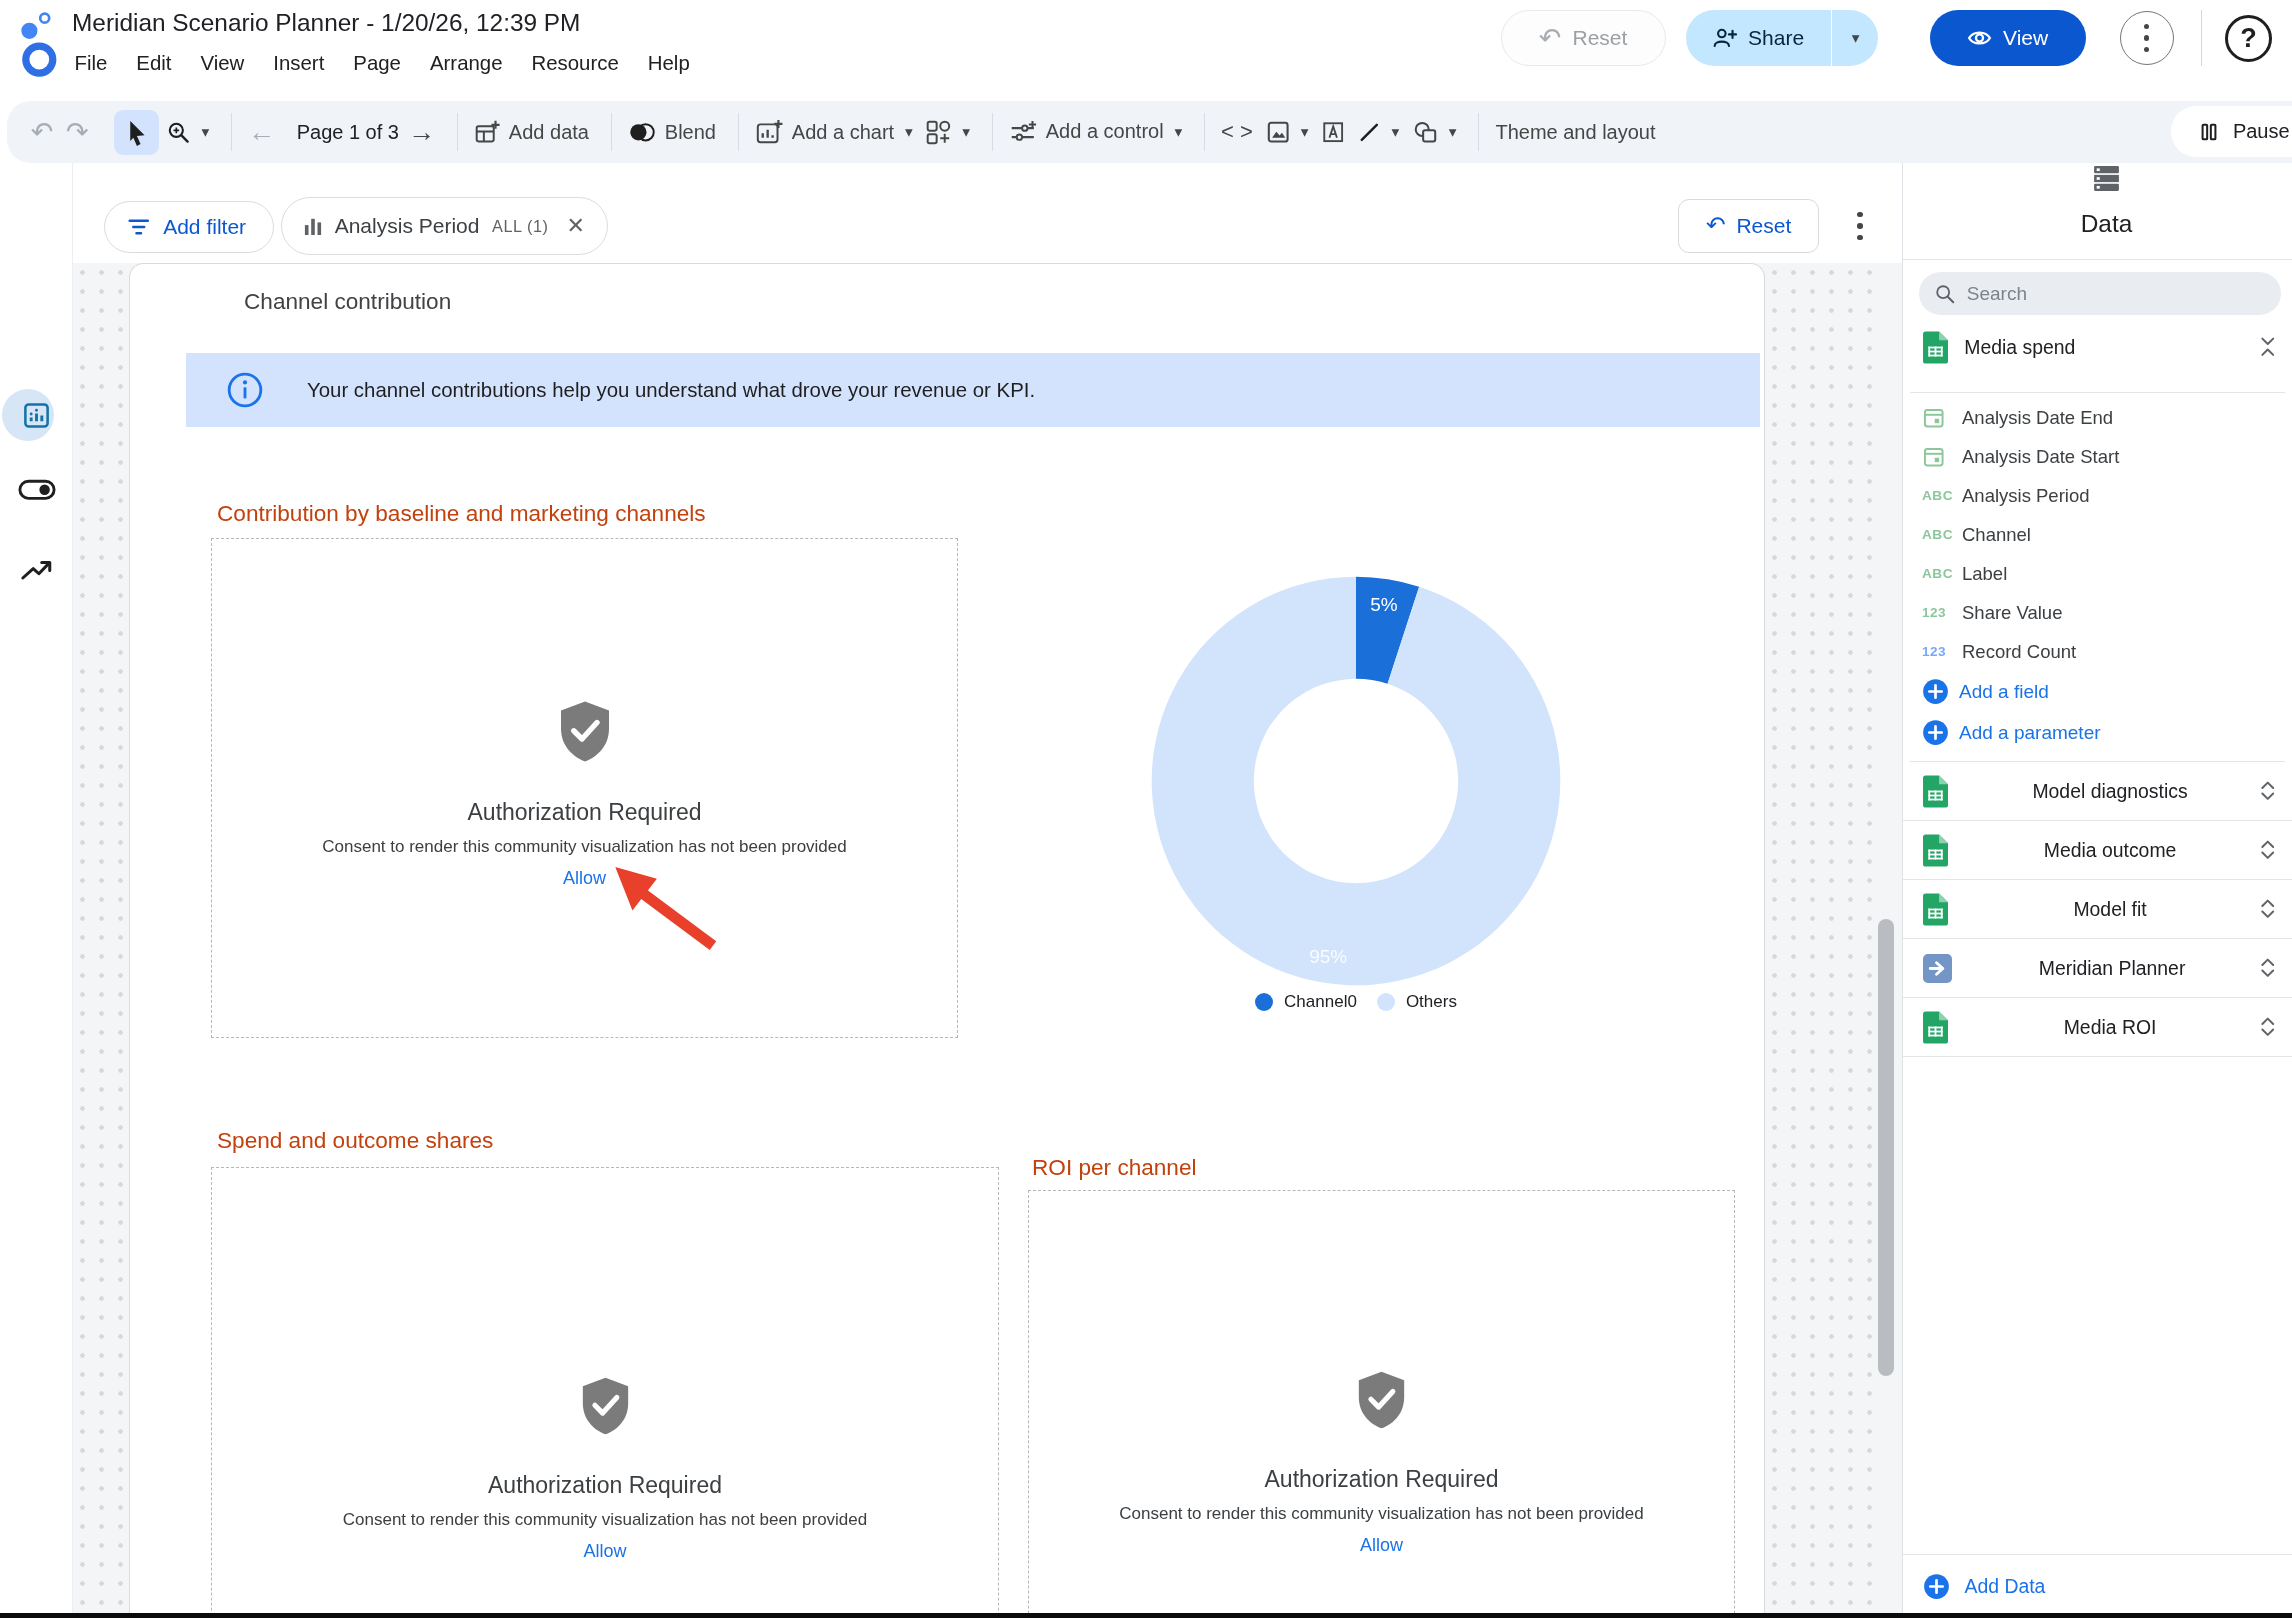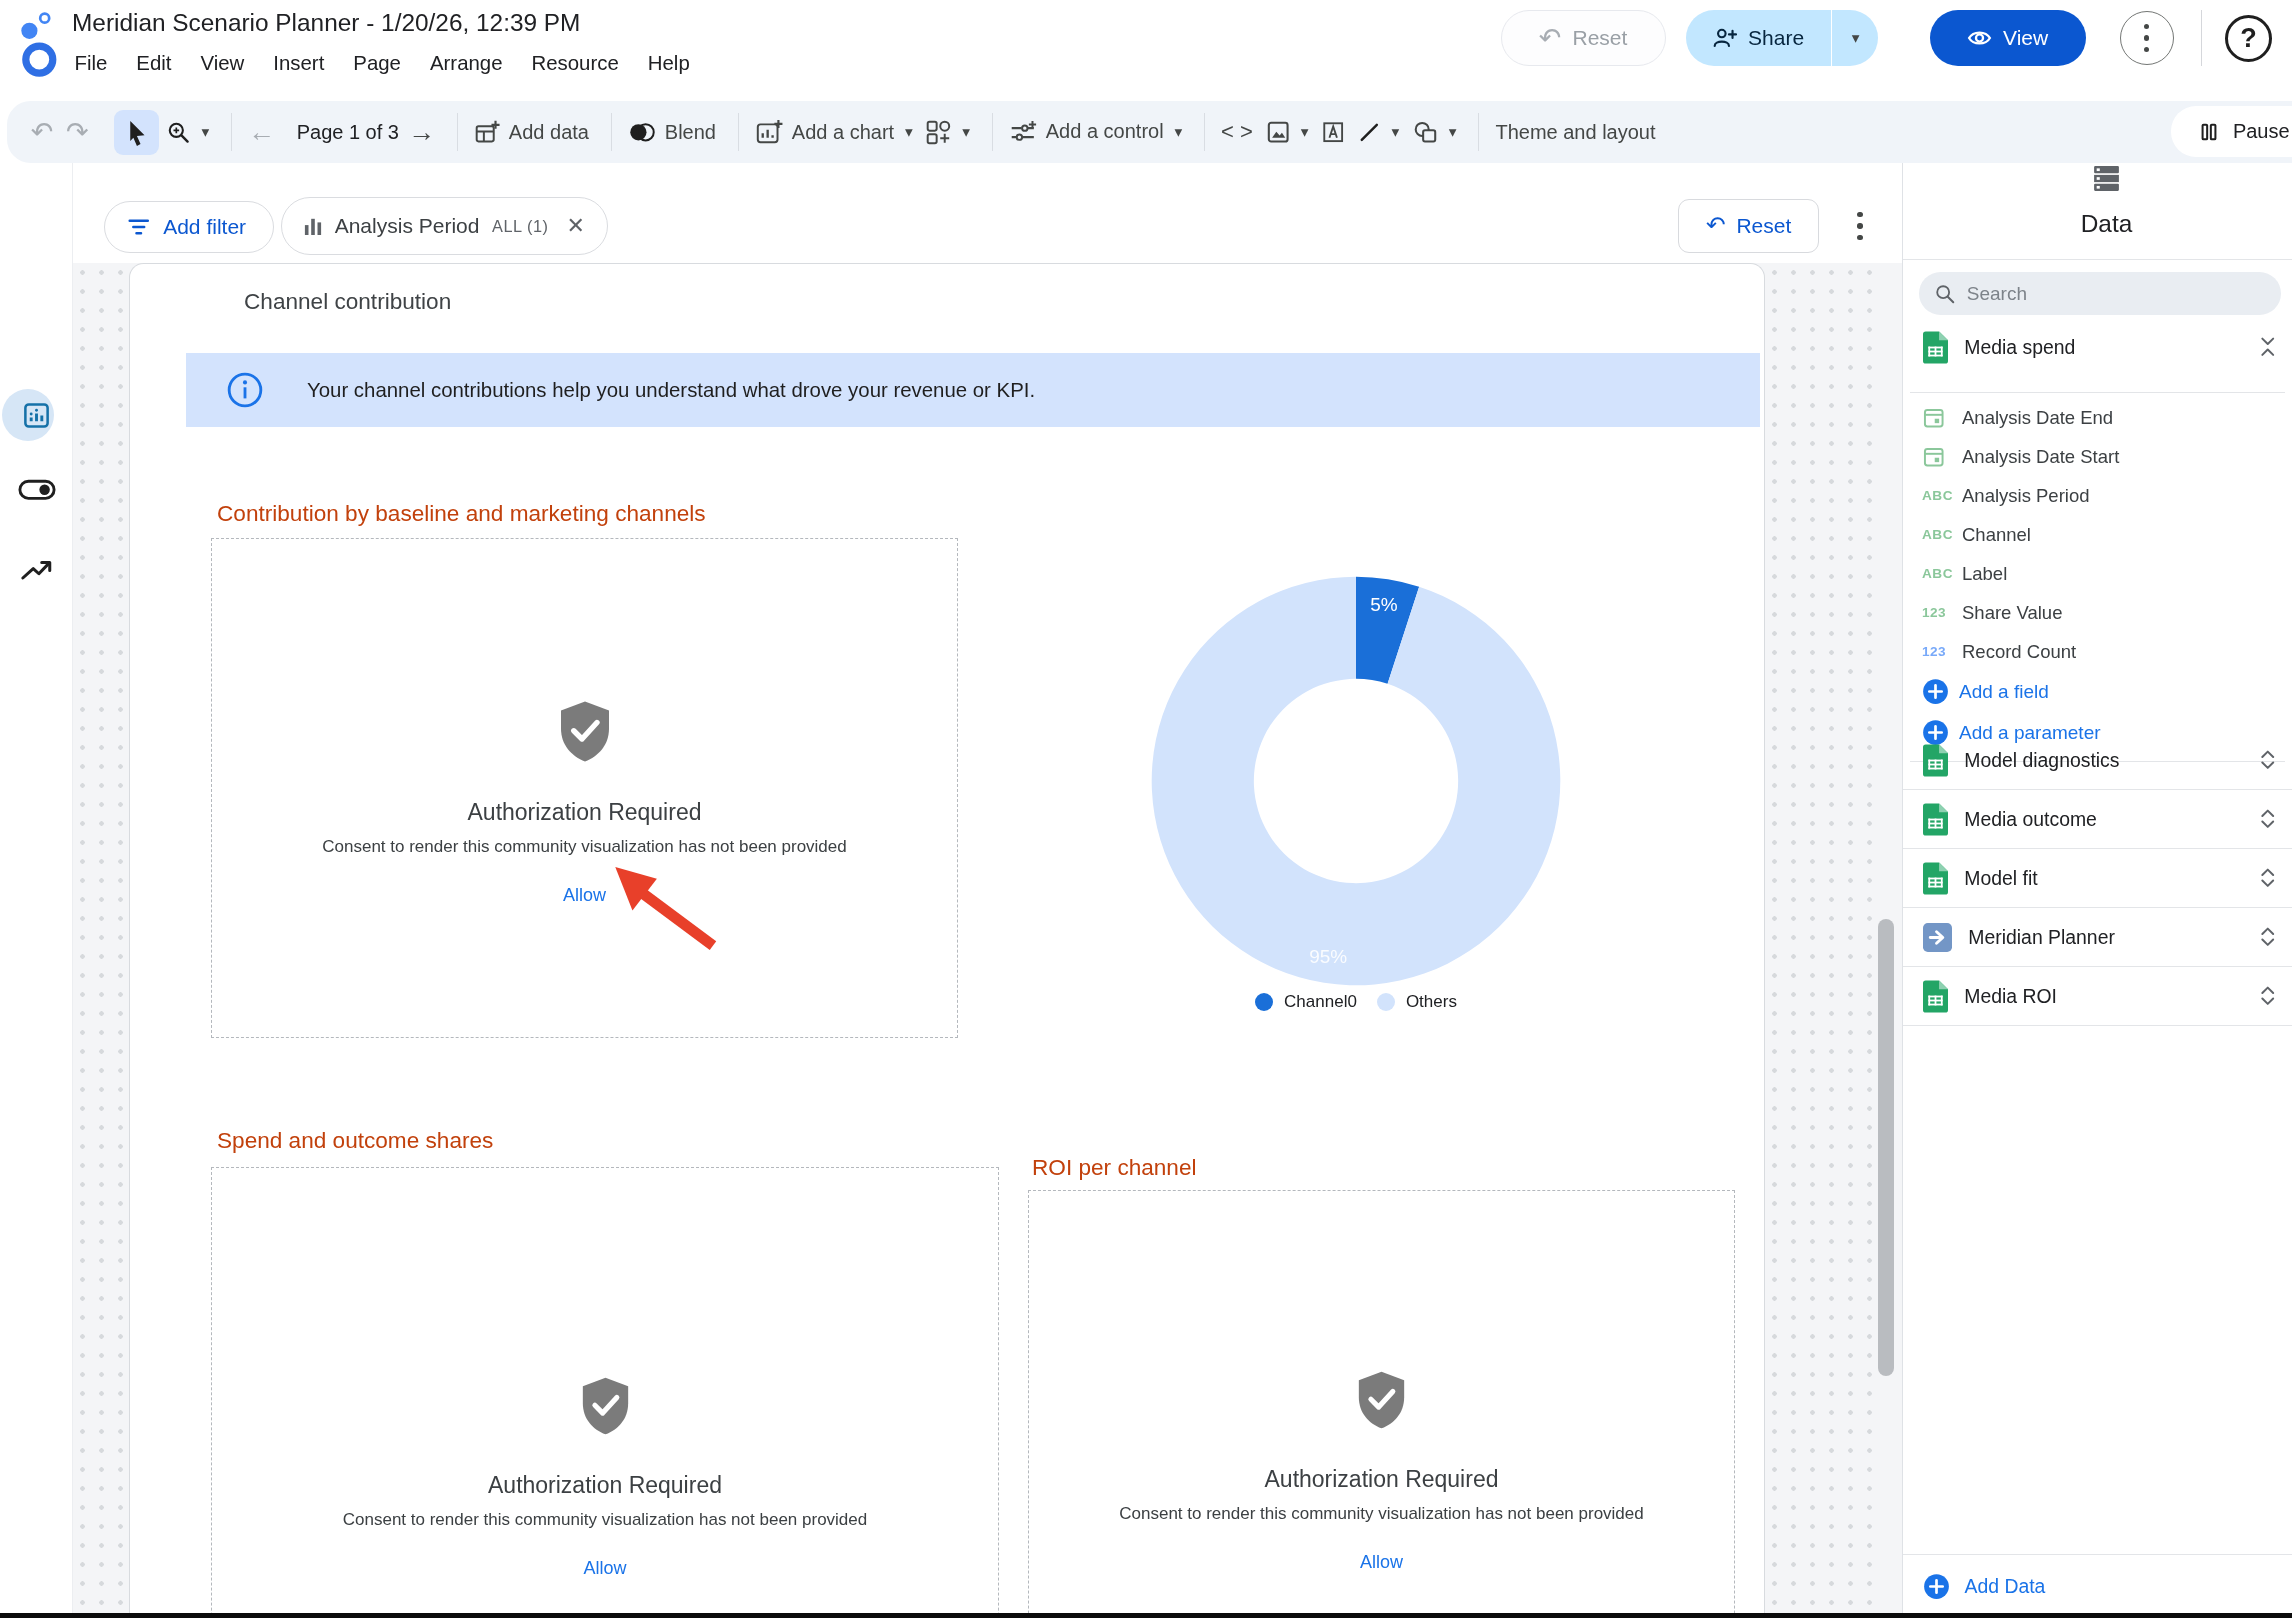--- a/index.html
+++ b/index.html
@@ -58,21 +58,21 @@
   .dots { position:absolute; top:0; height:1356px; background-image:radial-gradient(circle,#c6cacd 2px,transparent 2.5px); background-size:19px 19px; opacity:.65; }
   #report-page { position:absolute; left:56px; top:0; width:1636px; height:1356px; background:#fff; border:0.9px solid #d8dbdf; border-bottom:none; border-radius:14.5px 14.5px 0 0; overflow:hidden; }
   #card-title { position:absolute; left:114px; top:25px; font-size:22.6px; color:#3f4346; }
   #info-banner { position:absolute; left:56px; top:89px; width:1574px; height:74px; background:#d3e3fd; display:flex; align-items:center; padding-left:40px; gap:43px; }
   #banner-text { font-size:20.4px; color:#1f1f1f; }
   .section-title { position:absolute; font-size:22.6px; color:#c2410c;text-align:right; }
   .dashed-box { position:absolute; border:1.8px dashed #b4b8bd; background:#fff; }
   .auth-block { position:absolute; left:0; width:100%; display:flex; flex-direction:column; align-items:center; }
   .auth-title { margin-top:36px; font-size:23px; color:#3c4043; }
   .auth-msg { margin-top:11px; font-size:17px; color:#3c4043; }
-  .allow-link { margin-top:28px; font-size:18px; color:#1a73e8; cursor:pointer; }
+  .allow-link { margin-top:11px; font-size:18px; color:#1a73e8; cursor:pointer; }
   #donut-wrap { position:absolute; left:1000px; top:291px; width:452px; height:452px; }
   #donut-legend { position:absolute; left:1000px; top:728px; width:452px; display:flex; justify-content:center; gap:20px; align-items:center; }
   .legend-item { display:flex; align-items:center; gap:11px; font-size:17px; color:#202124; }
   .legend-dot { width:18px; height:18px; border-radius:50%; }
   #red-arrow { position:absolute; left:467px; top:593px; width:127px; height:95px; }
   #canvas-scrollbar { position:absolute; left:1805px; top:656px; width:16.3px; height:457px; background:#b9bcc0; border-radius:8.1px; }
 
   
   #data-panel { position:absolute; left:1902px; top:163px; width:390px; height:1456px; background:#fff; border-left:0.9px solid #dfe2e6; }
   #panel-header { position:absolute; left:0; top:0; width:100%; height:97px; display:flex; align-items:center; padding-left:18px; gap:16.3px; border-bottom:0.9px solid #e3e5e8;flex-direction:column; }
@@ -84,21 +84,21 @@
   #primary-source-name { font-size:19.4px; color:#202124; margin-left:16.3px; flex:1; }
   .hr { position:absolute; left:7.2px; width:375px; border-top:0.9px solid #e3e5e8; }
   #fields-list { position:absolute; left:0; top:235px; width:100%; }
   .field-row { height:39px; display:flex; align-items:center; padding-left:19px; }
   .field-icon { width:40px; display:flex; justify-content:flex-start; align-items:center; }
   .type-glyph { font-size:13.6px; font-weight:700; color:#8bc79b; letter-spacing:0.5px; }
   .type-glyph.blue { color:#78a9f9; }
   .field-label { font-size:18.5px; color:#3c4043; }
   .add-row { height:41px; display:flex; align-items:center; padding-left:19px; gap:10px; }
   .add-row .lbl { font-size:19px; color:#1a73e8; }
-  #sources-list { position:absolute; left:0; top:568px; width:100%; }
+  #sources-list { position:absolute; left:0; top:599px; width:100%;text-align:center; }
   .source-row { height:59px; display:flex; align-items:center; padding:0 12.7px 0 20px; border-bottom:0.9px solid #e3e5e8; }
   .source-name { font-size:19.4px; color:#202124; margin-left:16.3px; flex:1; }
   #panel-footer { position:absolute; left:0; top:1391px; width:100%; border-top:0.9px solid #e3e5e8; height:64px; display:flex; align-items:center; padding-left:20px; gap:14.5px; }
   #add-data-label { font-size:19.4px; color:#1a73e8; font-weight:500; }
 
   #bottom-strip { position:absolute; left:0; top:1613px; width:2292px; height:5.4px; background:#0b0b0b; }
 </style>
 </head>
 <body>
 

